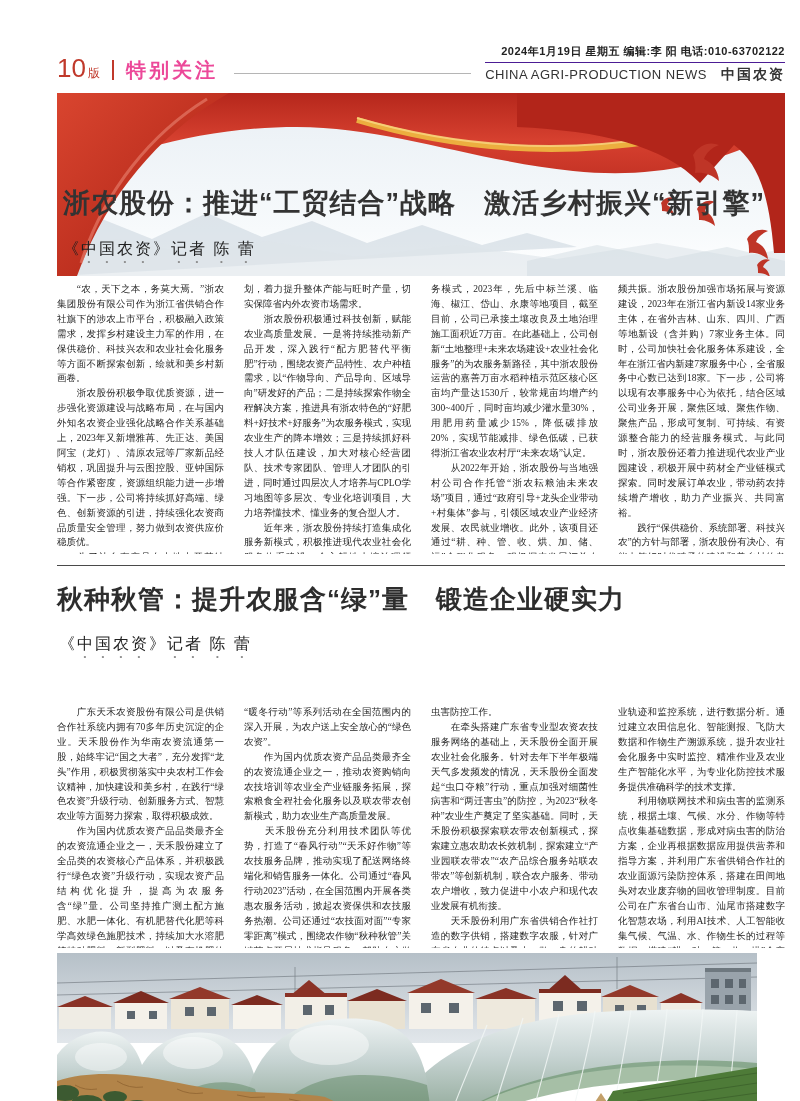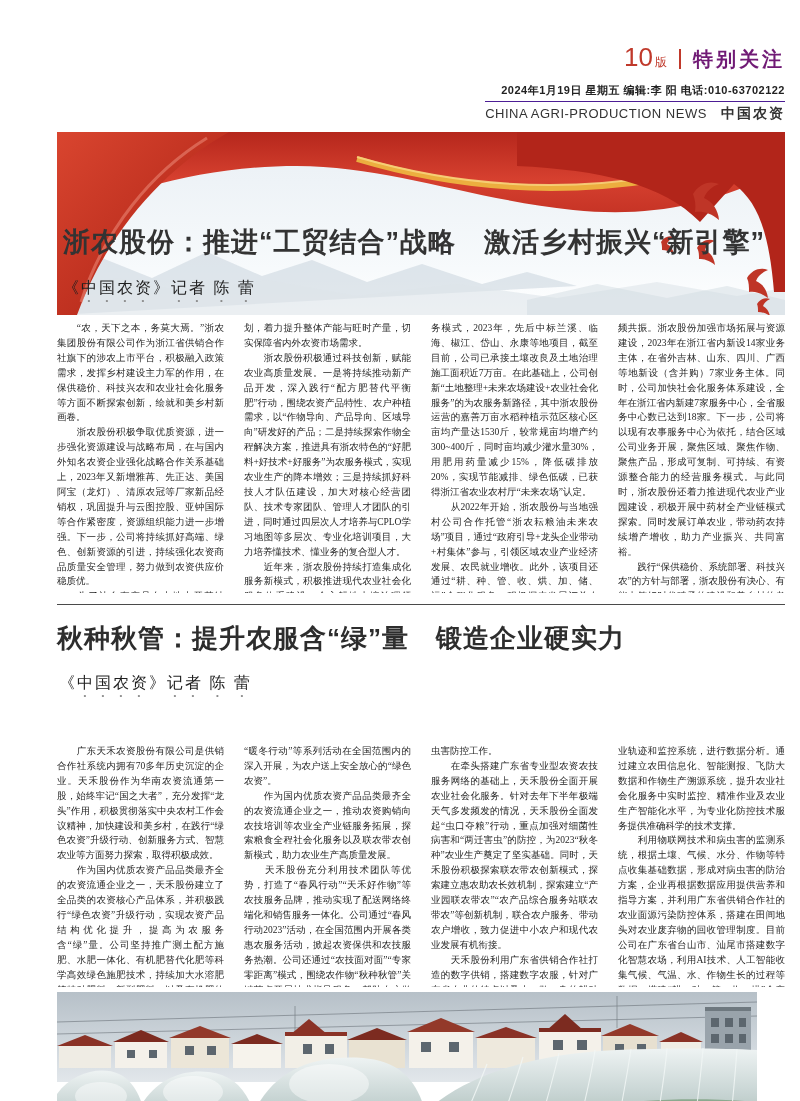--- a/index.html
+++ b/index.html
@@ -2,26 +2,26 @@
 <html><head>
 <meta charset="utf-8">
 <style>
   html,body{margin:0;padding:0;}
   body{
     width:800px;height:1101px;overflow:hidden;background:#ffffff;
     font-family:"Liberation Sans","DejaVu Sans",sans-serif;color:#2e2e2e;
   }
   .page{position:relative;width:728px;margin-left:57px;}
   
-  .header{display:flex;align-items:flex-end;padding-top:44px;flex-direction:column;}
+  .header{display:flex;align-items:flex-end;padding-top:44px;}
   .header-left{display:flex;align-items:baseline;white-space:nowrap;}
   .page-num{color:#c0392b;font-size:26px;line-height:26px;}
   .page-ban{color:#c0392b;font-size:12px;margin-left:2px;}
   .vbar{display:inline-block;width:2px;height:20px;background:#c0392b;margin:0 12px;align-self:center;}
-  .section{font-size:20px;font-weight:bold;color:#701a75;letter-spacing:3px;}
+  .section{font-size:20px;font-weight:bold;color:#ec4899;letter-spacing:3px;}
   .header-rule{flex:1;height:1px;background:#b5b5b5;margin:0 14px 10px 16px;}
   .header-right{text-align:right;white-space:nowrap;}
   .date-line{font-size:11px;font-weight:bold;color:#222;letter-spacing:.5px;padding-bottom:3px;border-bottom:1px solid #4c1d95;}
   .mast{font-size:13px;color:#333;padding-top:3px;letter-spacing:.5px;}
   .mast-cn{font-weight:bold;font-size:14px;margin-left:10px;letter-spacing:2px;}
   
   .banner{position:relative;height:183px;margin-top:9px;}
   .banner svg{position:absolute;inset:0;display:block;}
   .headline1{
     position:absolute;left:6px;top:92px;margin:0;z-index:2;

